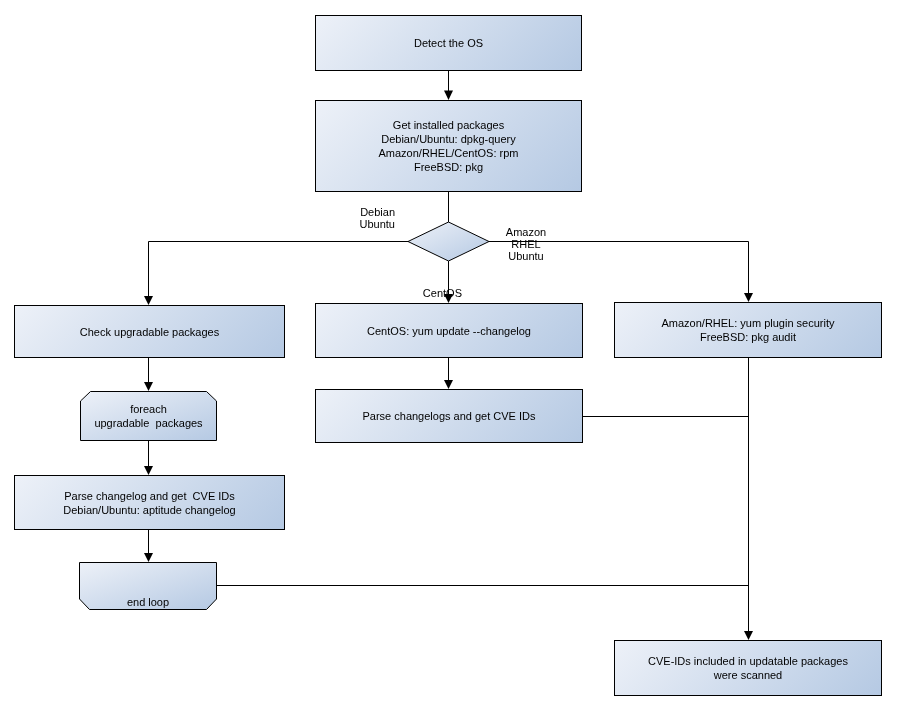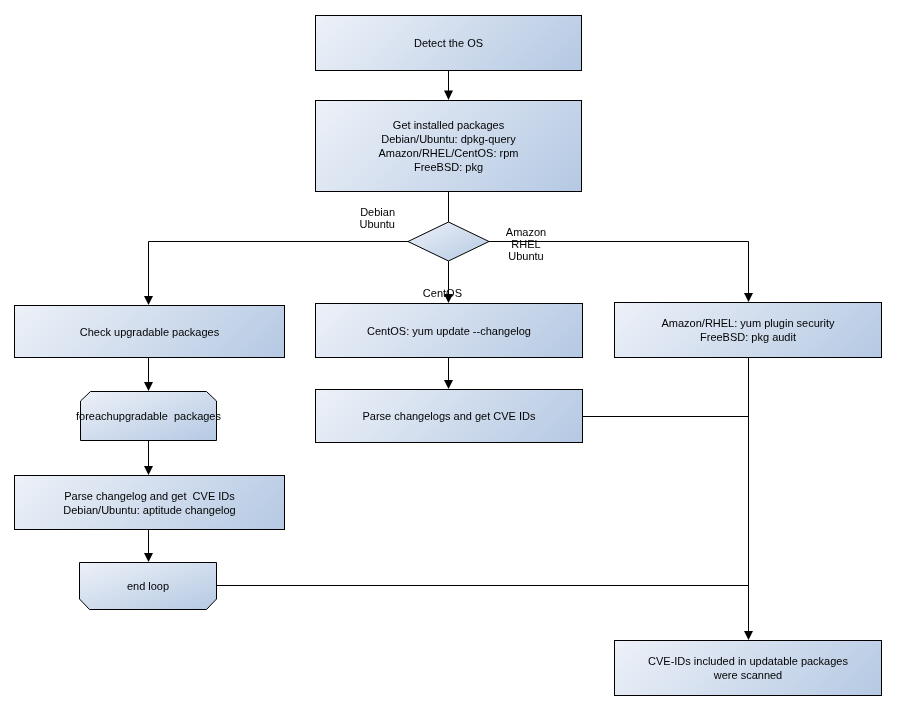--- a/index.html
+++ b/index.html
@@ -18,21 +18,21 @@
     border: 1px solid #000;
     background: linear-gradient(135deg, #edf1f8 0%, #b5c9e3 100%);
     display: flex; flex-direction: column;
     align-items: center; justify-content: center;
     font-size: 11px; line-height: 14px;
     text-align: center;
   }
   .node span, .shape-text span, .label span { white-space: pre; display: block; }
   .shape-text {
     position: absolute;
-    display: flex; flex-direction: row;
+    display: flex; flex-direction: column;
     align-items: center; justify-content: center;
     font-size: 11px; line-height: 14px;
     text-align: center;
     background: transparent;
   }
   .label {
     position: absolute;
     font-size: 11px; line-height: 12px;
     text-align: center;
     background: transparent;
@@ -114,21 +114,21 @@
 <div class="shape-text" style="left:80px; top:391px; width:137px; height:50px;">
   <span>foreach</span>
   <span>upgradable  packages</span>
 </div>
 
 <div class="node" style="left:14px; top:475px; width:271px; height:55px;">
   <span>Parse changelog and get  CVE IDs</span>
   <span>Debian/Ubuntu: aptitude changelog</span>
 </div>
 
-<div class="shape-text" style="left:79px; top:562px; width:138px; height:47px;">
+<div class="shape-text" style="left:79px; top:578px; width:138px; height:47px;">
   <span>end loop</span>
 </div>
 
 <div class="node" style="left:315px; top:303px; width:268px; height:55px;">
   <span>CentOS: yum update --changelog</span>
 </div>
 
 <div class="node" style="left:315px; top:389px; width:268px; height:54px;">
   <span>Parse changelogs and get CVE IDs</span>
 </div>

